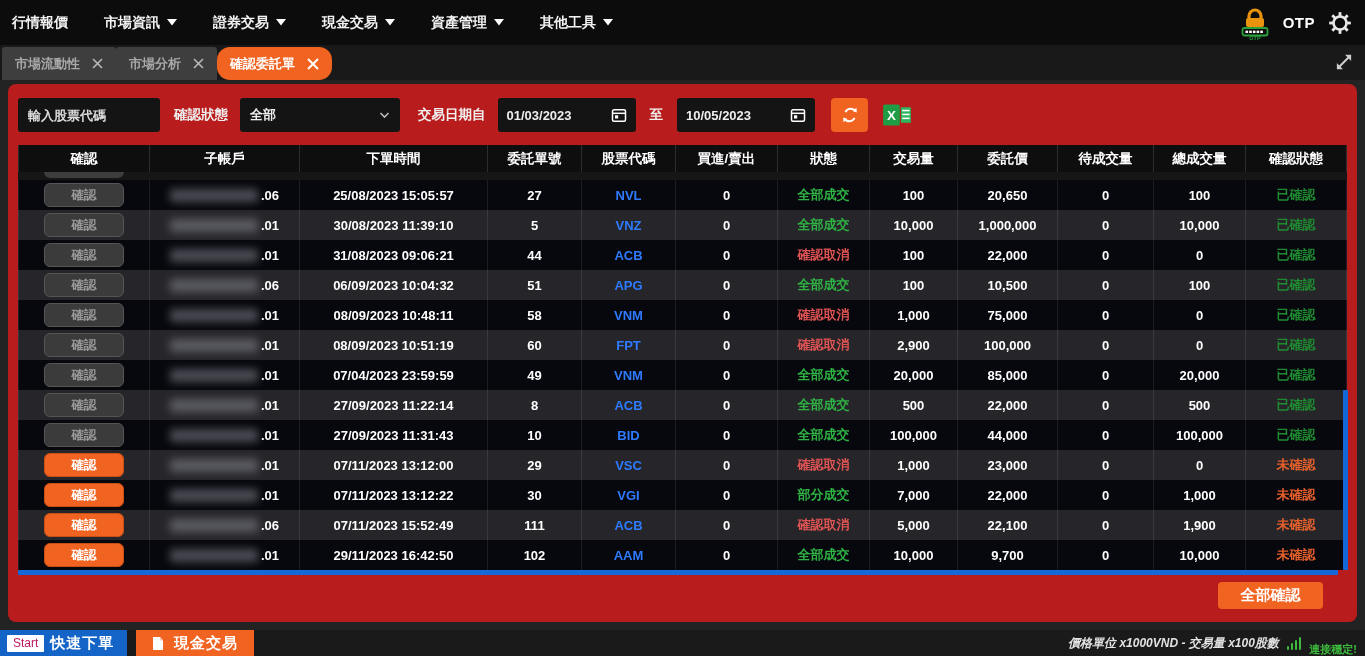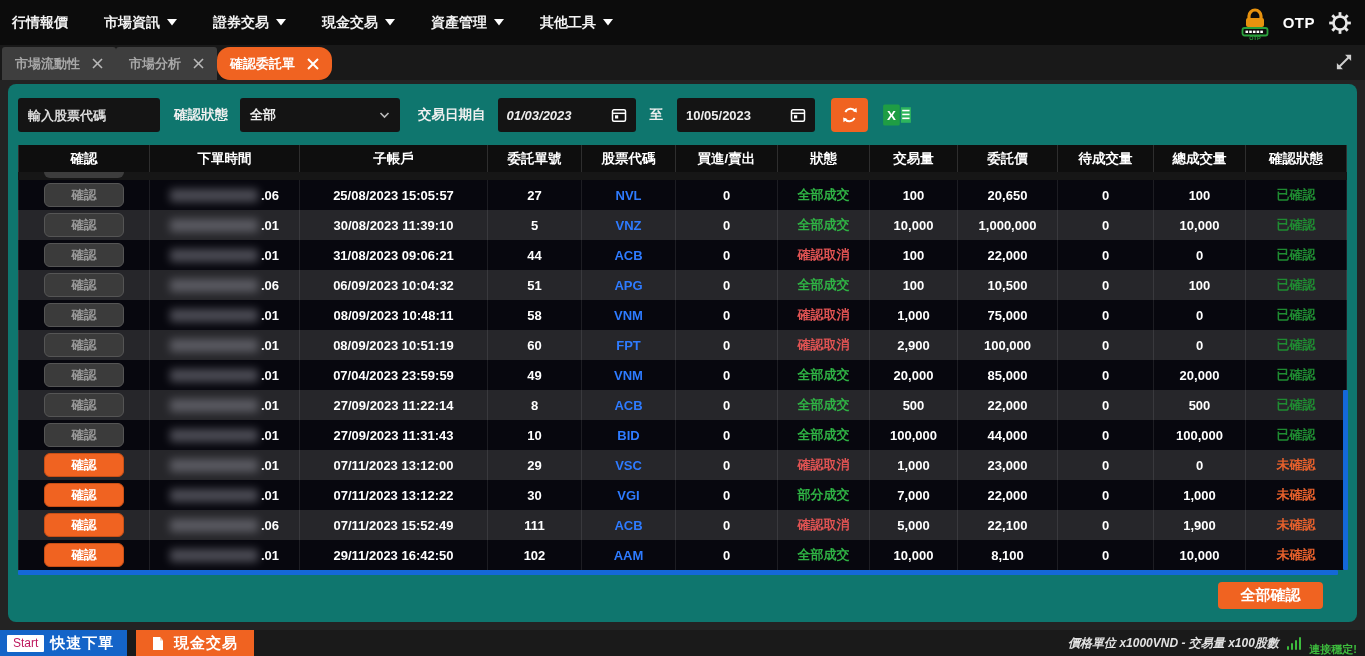--- a/index.html
+++ b/index.html
@@ -22,34 +22,34 @@
     display:flex; align-items:flex-end; padding-left:2px; }
   .tab { height:33px; display:inline-flex; align-items:center; gap:12px; padding:0 13px;
     background:#3e3e3e; color:#a8a8a8; font-size:13px; font-weight:bold; margin-right:0;
     border-radius:3px 3px 0 0; cursor:pointer; }
   .tab.active { background:#f06321; color:#fff;border-radius:13px; }
   .tab .x { display:flex; }
   .expand { position:absolute; right:10px; top:6px; width:22px; height:22px; cursor:pointer; }
 
   
   .panel { position:absolute; left:8px; top:84px; width:1349px; height:538px;
-    background:#0f766e; border-radius:8px; }
+    background:#b91c1c; border-radius:8px; }
 
   
   .filters { display:flex; align-items:center; padding:13px 0 0 10px; height:49px; }
   .f-label { font-size:13.5px; font-weight:bold; color:#f0f0f0; white-space:nowrap; }
   .tbox { background:#141414; border:none; border-radius:3px; height:34px; color:#eee;
     font-family:inherit; font-size:13px; font-weight:bold; }
   input.tbox { width:142px; padding:0 10px; }
   input.tbox::placeholder { color:#dcdcdc; opacity:1; }
   .selectbox { width:160px; margin-left:12px; display:flex; align-items:center;
     justify-content:space-between; padding:0 10px; cursor:pointer; }
   .datebox { width:138px; display:flex; align-items:center; justify-content:space-between;
     padding:0 9px; cursor:pointer; }
-  .ml14 { margin-left:14px; } .ml12 { margin-left:12px;font-style:italic; } .ml18 { margin-left:18px; }
+  .ml14 { margin-left:14px; } .ml12 { margin-left:12px; } .ml18 { margin-left:18px; }
   .btn-refresh { margin-left:16px; width:37px; height:34px; background:#f06321; border:none;
     border-radius:4px; display:flex; align-items:center; justify-content:center; cursor:pointer; }
   .btn-excel { margin-left:14px; width:30px; height:30px; background:none; border:none;
     padding:0; cursor:pointer; display:flex; }
 
   
   .tablewrap { position:relative; margin:12px 10px 0 10px; }
   .grid { display:grid;
     grid-template-columns:132px 150px 188px 94px 94px 102px 92px 88px 100px 96px 92px 101px; }
   .thead { background:#0e0e0e; height:27px; }
@@ -255,22 +255,22 @@
             <line x1="18.2" y1="12.5" x2="24.8" y2="12.5"></line>
           <line x1="18.2" y1="16" x2="24.8" y2="16"></line>
         </g>
       </svg>
     </button>
   </div>
 
   <div class="tablewrap">
     <div class="grid thead" id="thead">
         <div class="th">確認</div>
+        <div class="th">子帳戶</div>
         <div class="th">下單時間</div>
-        <div class="th">子帳戶</div>
         <div class="th">委託單號</div>
         <div class="th">股票代碼</div>
         <div class="th">買進/賣出</div>
         <div class="th">狀態</div>
         <div class="th">交易量</div>
         <div class="th">委託價</div>
         <div class="th">待成交量</div>
         <div class="th">總成交量</div>
         <div class="th">確認狀態</div>
       </div>
@@ -513,21 +513,21 @@
     <div class="cell">
       <span class="redacted"></span>
       <span>.01</span>
     </div>
     <div class="cell">29/11/2023 16:42:50</div>
     <div class="cell">102</div>
     <div class="cell f-symbol">AAM</div>
     <div class="cell">0</div>
     <div class="cell f-status st-green">全部成交</div>
     <div class="cell">10,000</div>
-    <div class="cell">8,100</div>
+    <div class="cell">9,700</div>
     <div class="cell">0</div>
     <div class="cell">10,000</div>
     <div class="cell f-cstatus cs-orange">未確認</div>
   </div>
       </div>
     <div class="hscroll"></div>
     <div class="vscroll"></div>
   </div>
 
   <button class="confirm-all">全部確認</button>

